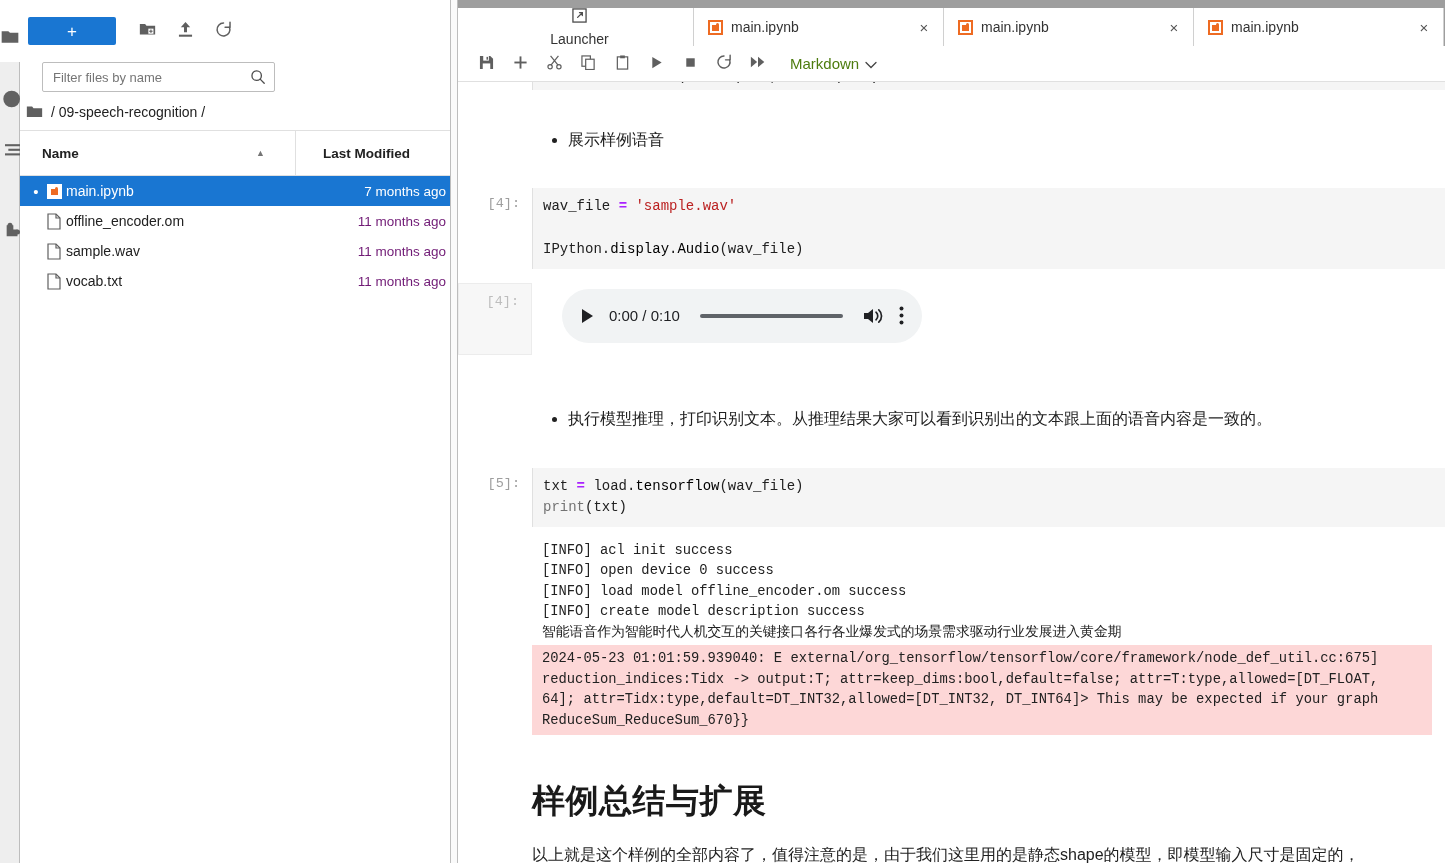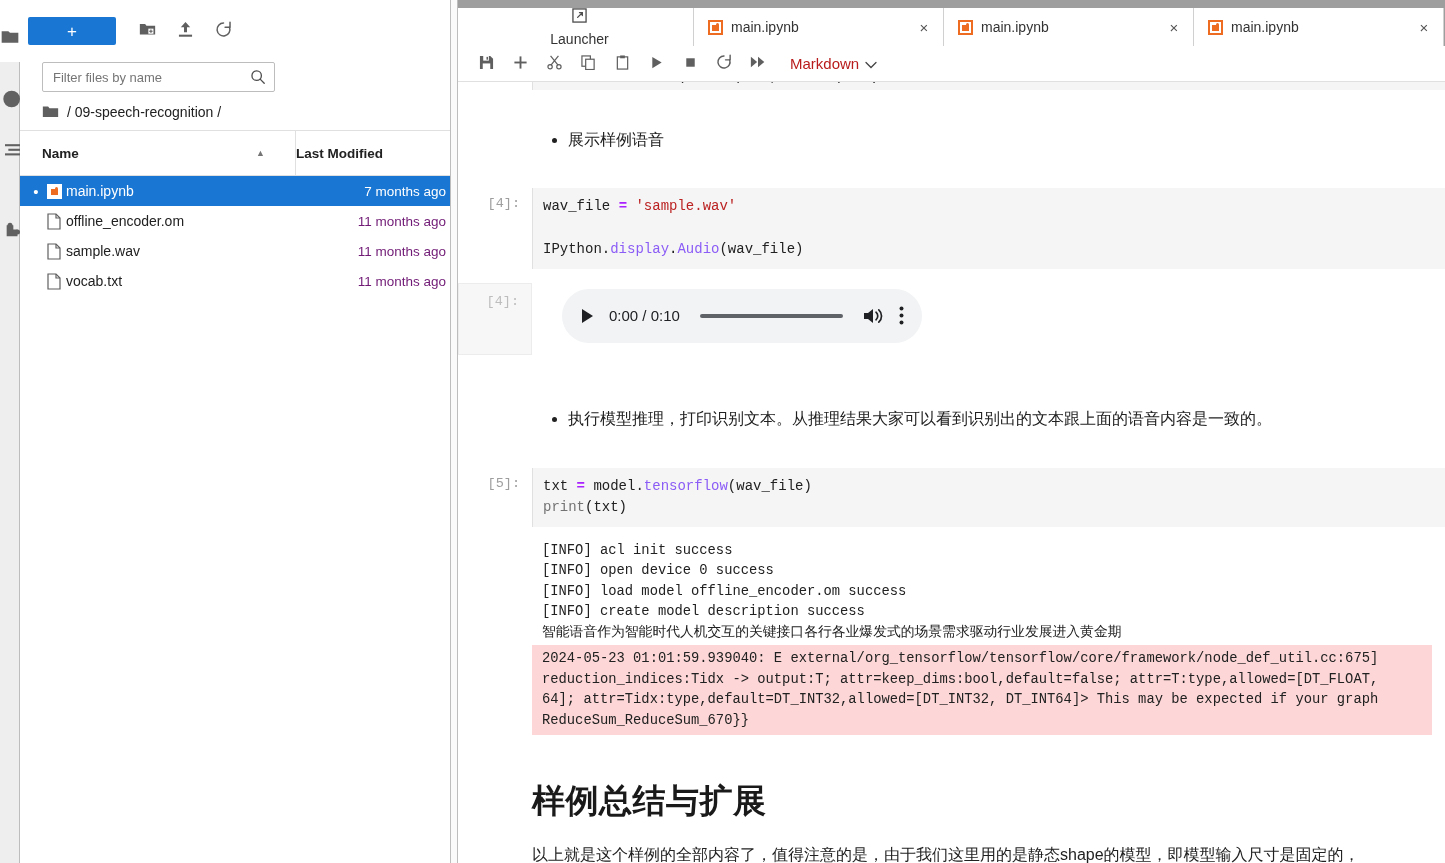--- a/index.html
+++ b/index.html
@@ -63,32 +63,32 @@
   .fb-filter input {
     flex: 1; border: none; outline: none; background: transparent;
     font-size: 13px; padding: 0 6px 0 10px; color: #212121;
     font-family: "Liberation Sans", sans-serif;
   }
   .fb-filter input::placeholder { color: #757575; }
   .fb-filter .srch { padding-right: 8px; display: flex; color: #5f5f5f; }
 
   .fb-breadcrumb {
     display: flex; align-items: center; gap: 8px;
-    padding: 12px 0 10px 22px; font-size: 14px; color: #212121;
+    padding: 12px 0 10px 6px; font-size: 14px; color: #212121;
   }
   .fb-breadcrumb .crumb-folder { color: #5f5f5f; display: flex; }
 
   .fb-header {
     display: flex; align-items: center;
     border-top: 1px solid #e0e0e0; border-bottom: 1px solid #e0e0e0;
     height: 46px; font-weight: bold; font-size: 13.5px;
     padding-left: 22px;
   }
   .fb-header .col-name { flex: 1; display: flex; align-items: center; justify-content: space-between; padding-right: 8px; border-right: 1px solid #e0e0e0; height: 100%; line-height: 29px;}
-  .fb-header .col-mod { width: 162px; text-align: left; padding-right: 21px; }
+  .fb-header .col-mod { width: 162px; text-align: center; padding-right: 21px; }
   .sort-caret { color: #757575; font-size: 9px; margin-right: 22px; }
 
   .fb-list { flex: 1; overflow: hidden; }
   .fb-row {
     display: flex; align-items: center; height: 30px;
     font-size: 14px; padding-left: 10px; cursor: pointer;
   }
   .fb-row.selected { background: #1976d2; color: #ffffff; }
   .fb-row .bullet { width: 12px; text-align: center; font-size: 15px; line-height: 1; }
   .fb-row .ficon { width: 24px; display: flex; align-items: center; justify-content: center; }
@@ -130,42 +130,42 @@
   .nb-icon::before { content: ""; position: absolute; right: 2px; top: 1px; width: 3px; height: 3px; background: #ee6b22; border-radius: 50%; }
 
   .nb-toolbar {
     height: 36px; display: flex; align-items: center; gap: 2px;
     padding-left: 12px; background: #fff; border-bottom: 1px solid #e0e0e0;
     flex: 0 0 36px;
   }
   .nb-toolbar .tb-btn { width: 32px; height: 30px; }
   .nb-kernel-select {
     display: flex; align-items: center; gap: 6px; margin-left: 14px;
-    font-size: 15px; color: #b91c1c; cursor: pointer;
+    font-size: 15px; color: #4d7c0f; cursor: pointer;
   }
 
   
   .nb-body { flex: 1; overflow: hidden; position: relative; background: #fff; }
   .nb-scroll { position: absolute; top: -18px; left: 0; width: 1010px; }
 
   .cell { display: flex; position: relative; }
   .prompt {
     width: 74px; flex: 0 0 74px; text-align: right; padding-right: 12px;
     font-family: "Liberation Mono", monospace; font-size: 13.5px; color: #9e9e9e;
     padding-top: 8px; white-space: nowrap;
   }
   .code-input {
     flex: 1; background: #f5f5f5; border-left: 1px solid #e0e0e0;
     padding: 8px 10px; font-family: "Liberation Mono", monospace;
     font-size: 14px; line-height: 21.5px; color: #212121;
     white-space: pre; min-width: 0;
   }
   .tok-op { color: #aa22ff; font-weight: bold; }
   .tok-str { color: #bb2222; }
-  .tok-fn { color: #8b5cf6; }
+  .tok-fn { color: #000000; }
   .tok-builtin { color: #737373; }
 
   .md-cell { padding: 0; }
   .md-body { flex: 1; padding: 6px 0 6px 0; }
   .md-list { margin: 0; padding-left: 36px; font-size: 16px; line-height: 1.55; color: #212121; }
   .md-list li { margin: 6px 0; }
   .md-h1 {
     font-size: 33px; font-weight: bold; margin: 26px 0 16px 0;
     color: #1a1a1a; letter-spacing: 0.5px;
   }
@@ -533,21 +533,21 @@
           <div class="prompt"></div>
           <div class="md-body">
             <ul class="md-list">
               <li>执行模型推理，打印识别文本。从推理结果大家可以看到识别出的文本跟上面的语音内容是一致的。</li>
             </ul>
           </div>
         </div>
 
         <div class="cell" style="margin-top:24px;">
           <div class="prompt">[5]:</div>
-          <div class="code-input" style="width:936px;"><span>txt </span><span class="tok-op">=</span><span> model.</span><span class="tok-fn">tensorflow</span><span>(wav_file)</span>
+          <div class="code-input" style="width:936px;"><span>txt </span><span class="tok-op">=</span><span> load.</span><span class="tok-fn">tensorflow</span><span>(wav_file)</span>
 <span class="tok-builtin">print</span><span>(txt)</span></div>
         </div>
 
         <div class="cell" style="margin-top:8px;">
           <div class="prompt"></div>
           <div class="output-stream">[INFO] acl init success
 [INFO] open device 0 success
 [INFO] load model offline_encoder.om success
 [INFO] create model description success
 智能语音作为智能时代人机交互的关键接口各行各业爆发式的场景需求驱动行业发展进入黄金期</div>

